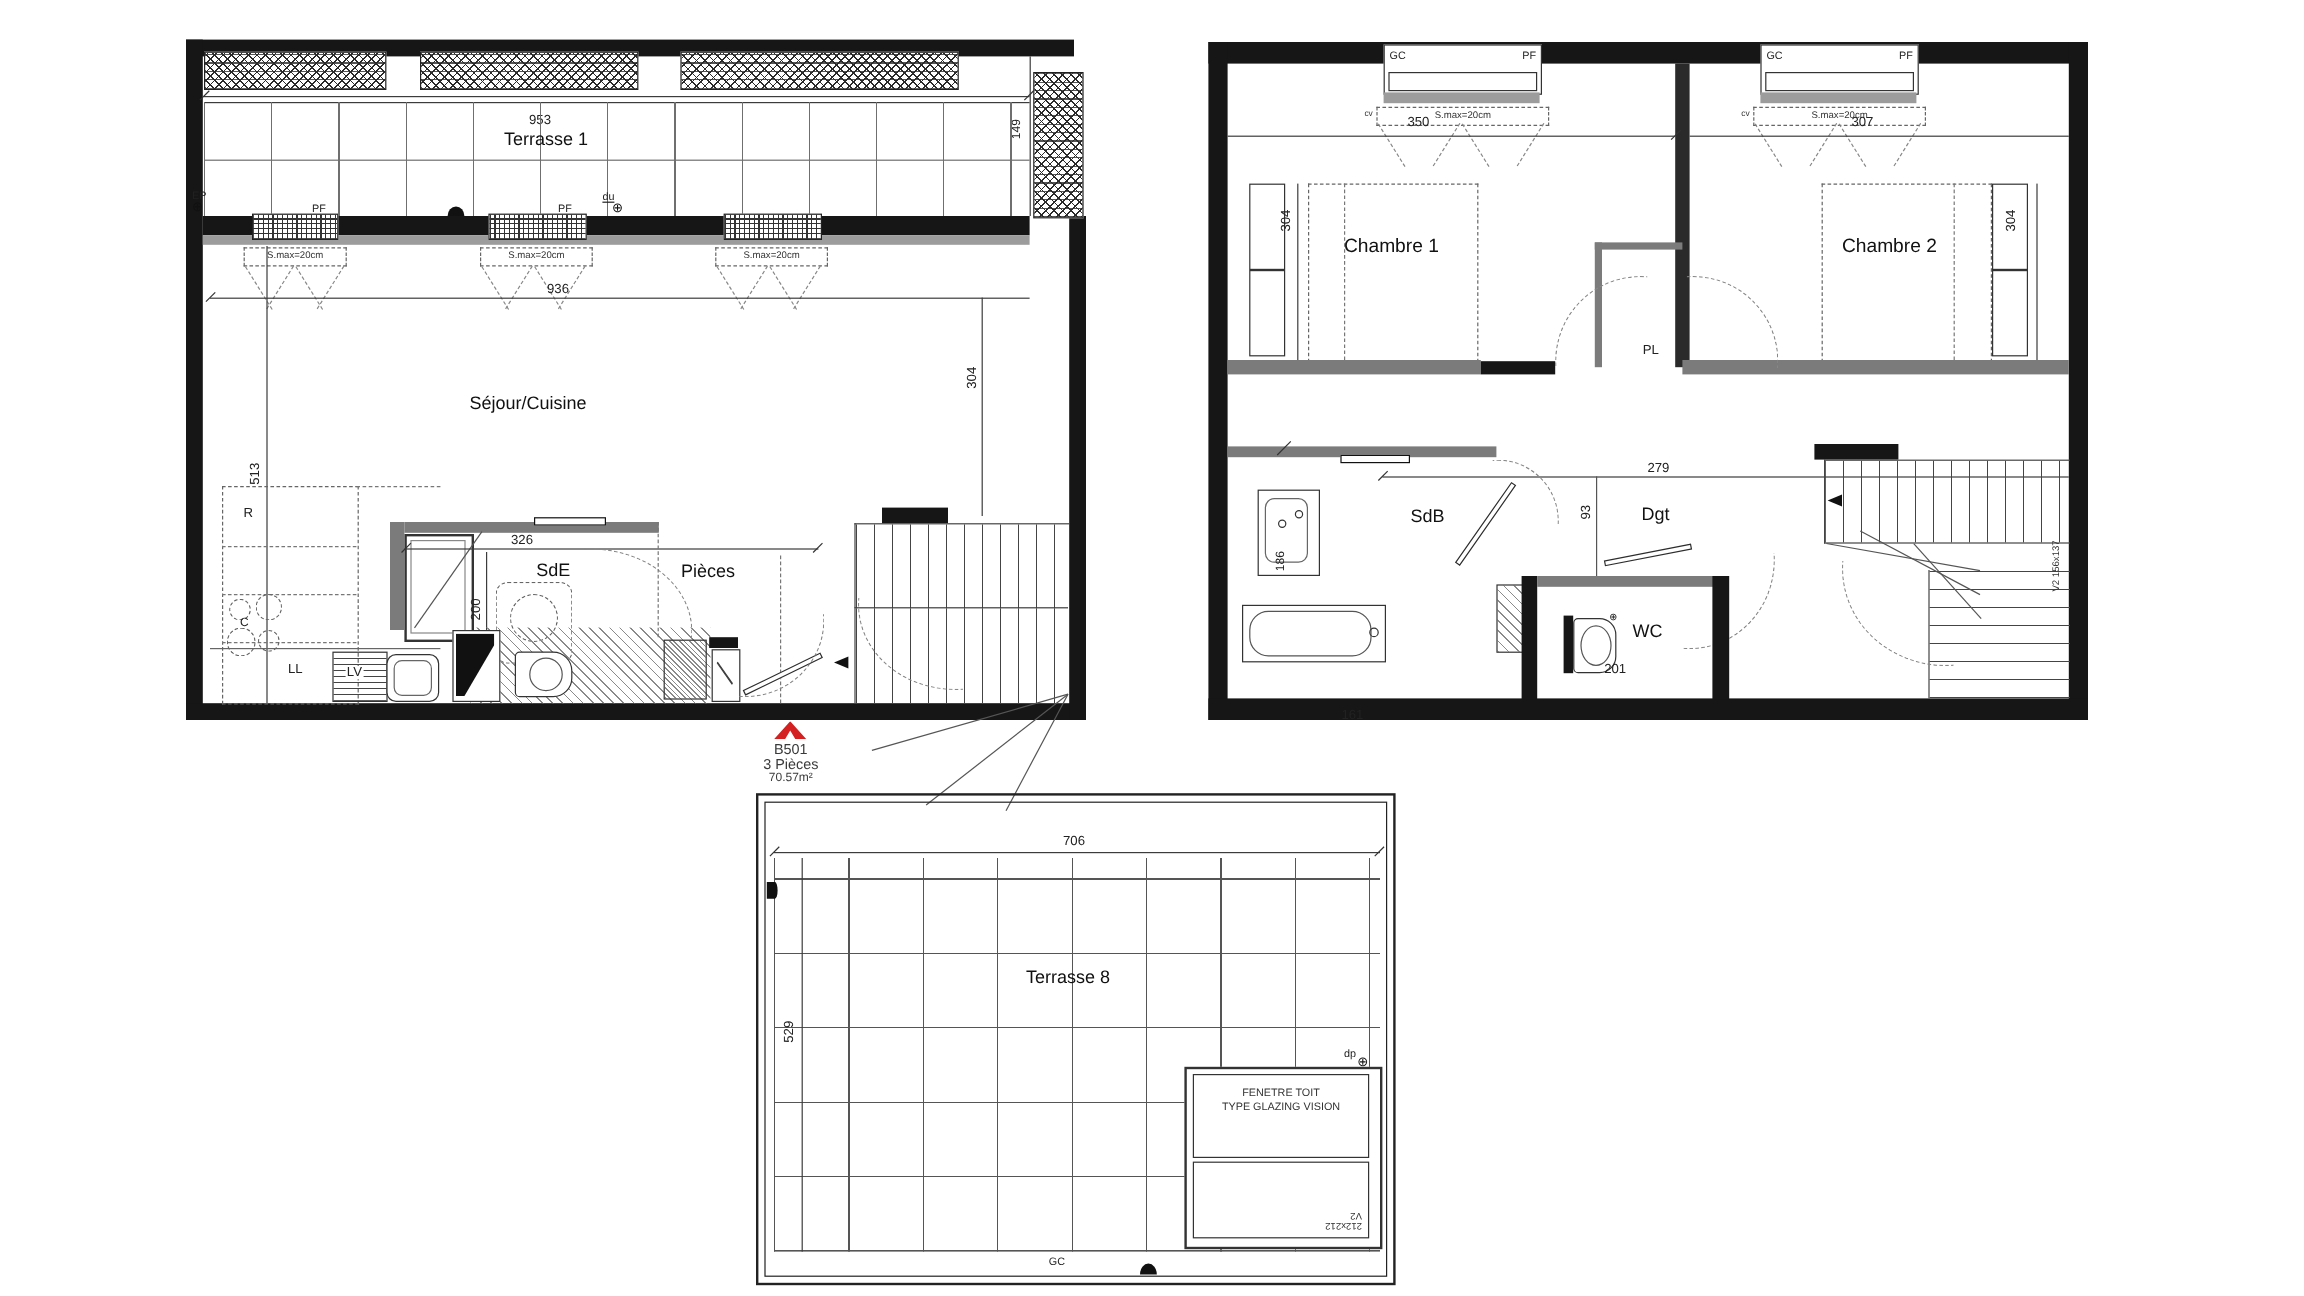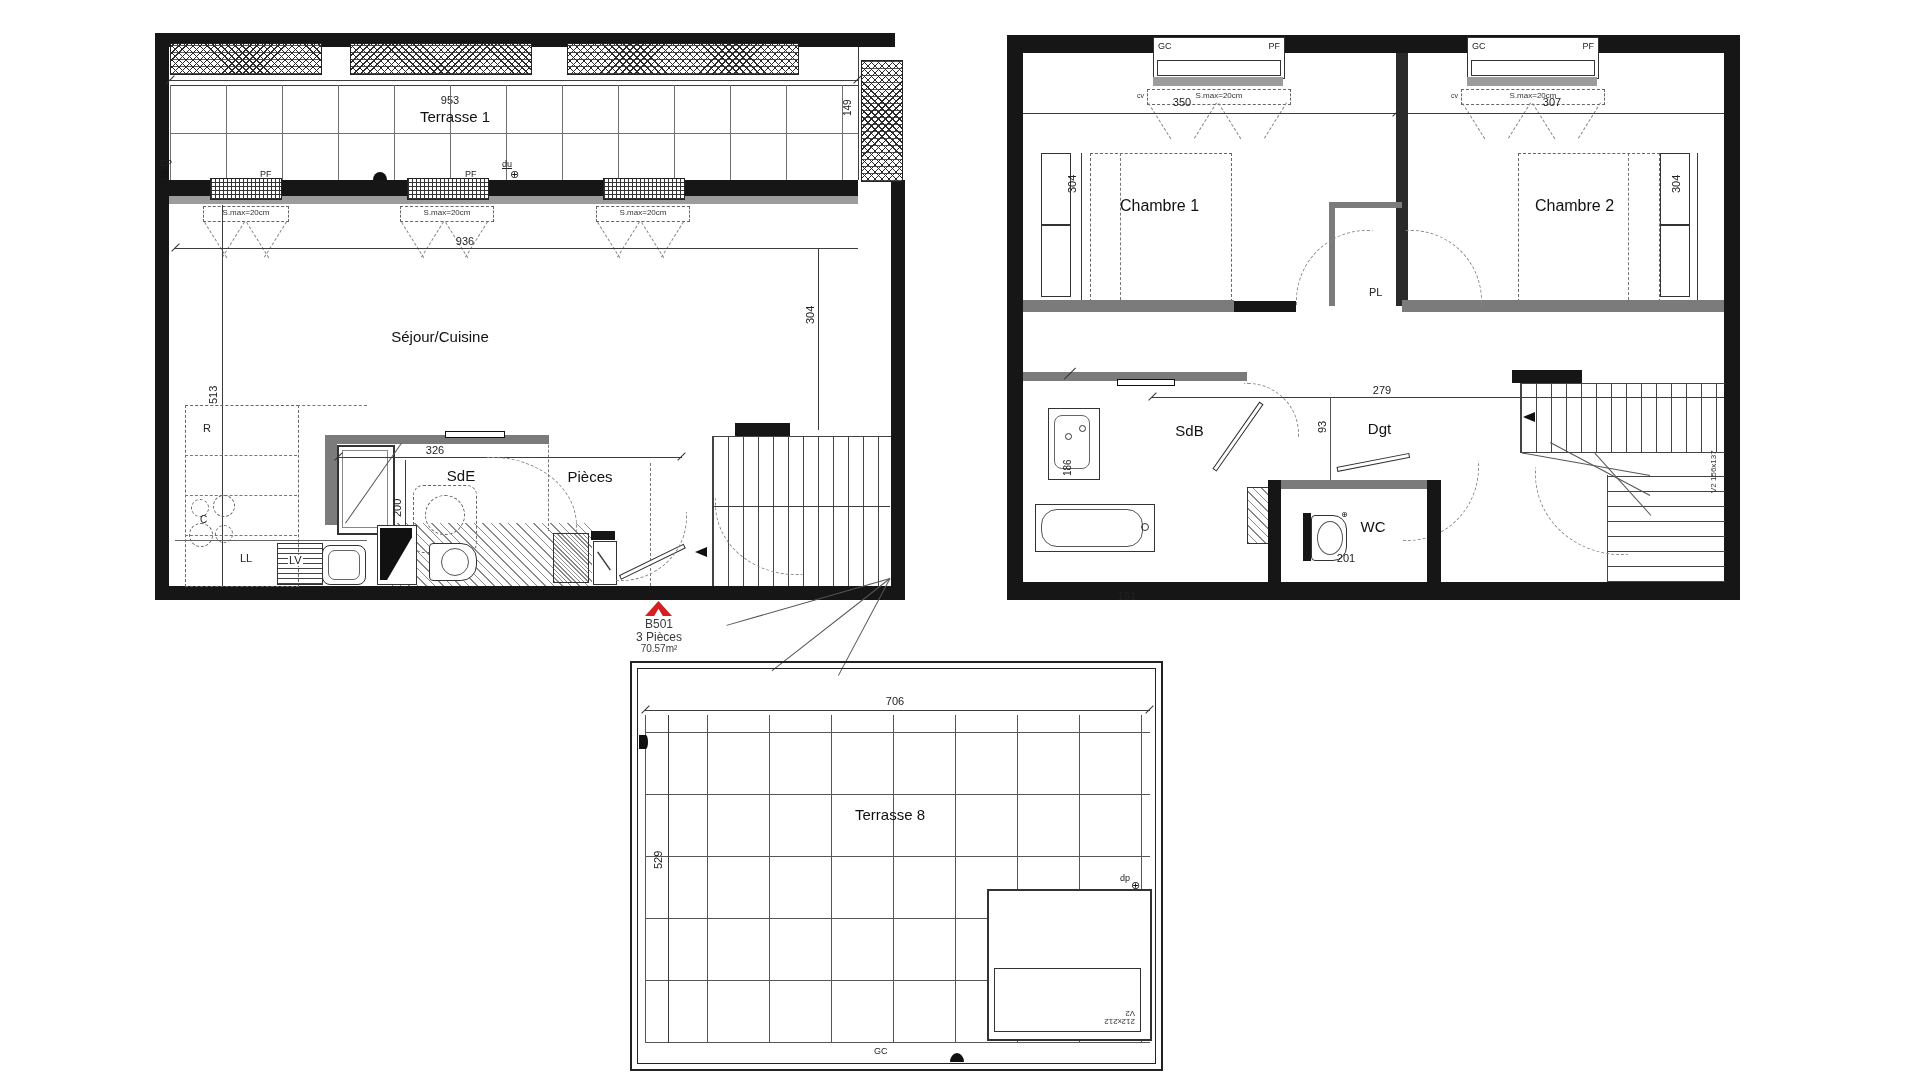--- a/index.html
+++ b/index.html
@@ -303,20 +303,24 @@
   <div class="lv" style="left:38px;top:54px;height:328px;"></div>
   <div class="dim vt" style="left:23px;top:182px;width:12px;height:34px;">529</div>
   <div class="room" style="left:205px;top:146px;width:110px;">Terrasse 8</div>
   <div class="dome right" style="left:9px;top:74px;width:9px;height:14px;"></div>
   <div class="dome up" style="left:320px;top:392px;width:14px;height:9px;"></div>
   <div class="tag" style="left:244px;top:386px;">GC</div>
   <div class="tag" style="left:490px;top:213px;">dp</div>
   <div class="psym" style="left:501px;top:219px;">⊕</div>
 
   <div class="abs" style="left:357px;top:228px;width:161px;height:148px;background:#fff;border:2px solid #333;">
+    <div class="box" style="left:5px;top:4px;width:145px;height:68px;">
+      <div class="tiny" style="left:0;top:10px;width:100%;text-align:center;font-size:9px;">FENETRE TOIT</div>
+      <div class="tiny" style="left:0;top:22px;width:100%;text-align:center;font-size:9px;">TYPE GLAZING VISION</div>
+    </div>
     <div class="box" style="left:5px;top:77px;width:145px;height:62px;">
       <div class="abs" style="left:80px;top:32px;width:60px;height:24px;transform:rotate(180deg);text-align:left;">
         <div class="tiny" style="position:static;font-size:8px;">212x212</div>
         <div class="tiny" style="position:static;font-size:8px;">V2</div>
       </div>
     </div>
   </div>
 </div>
 
 </body></html>

